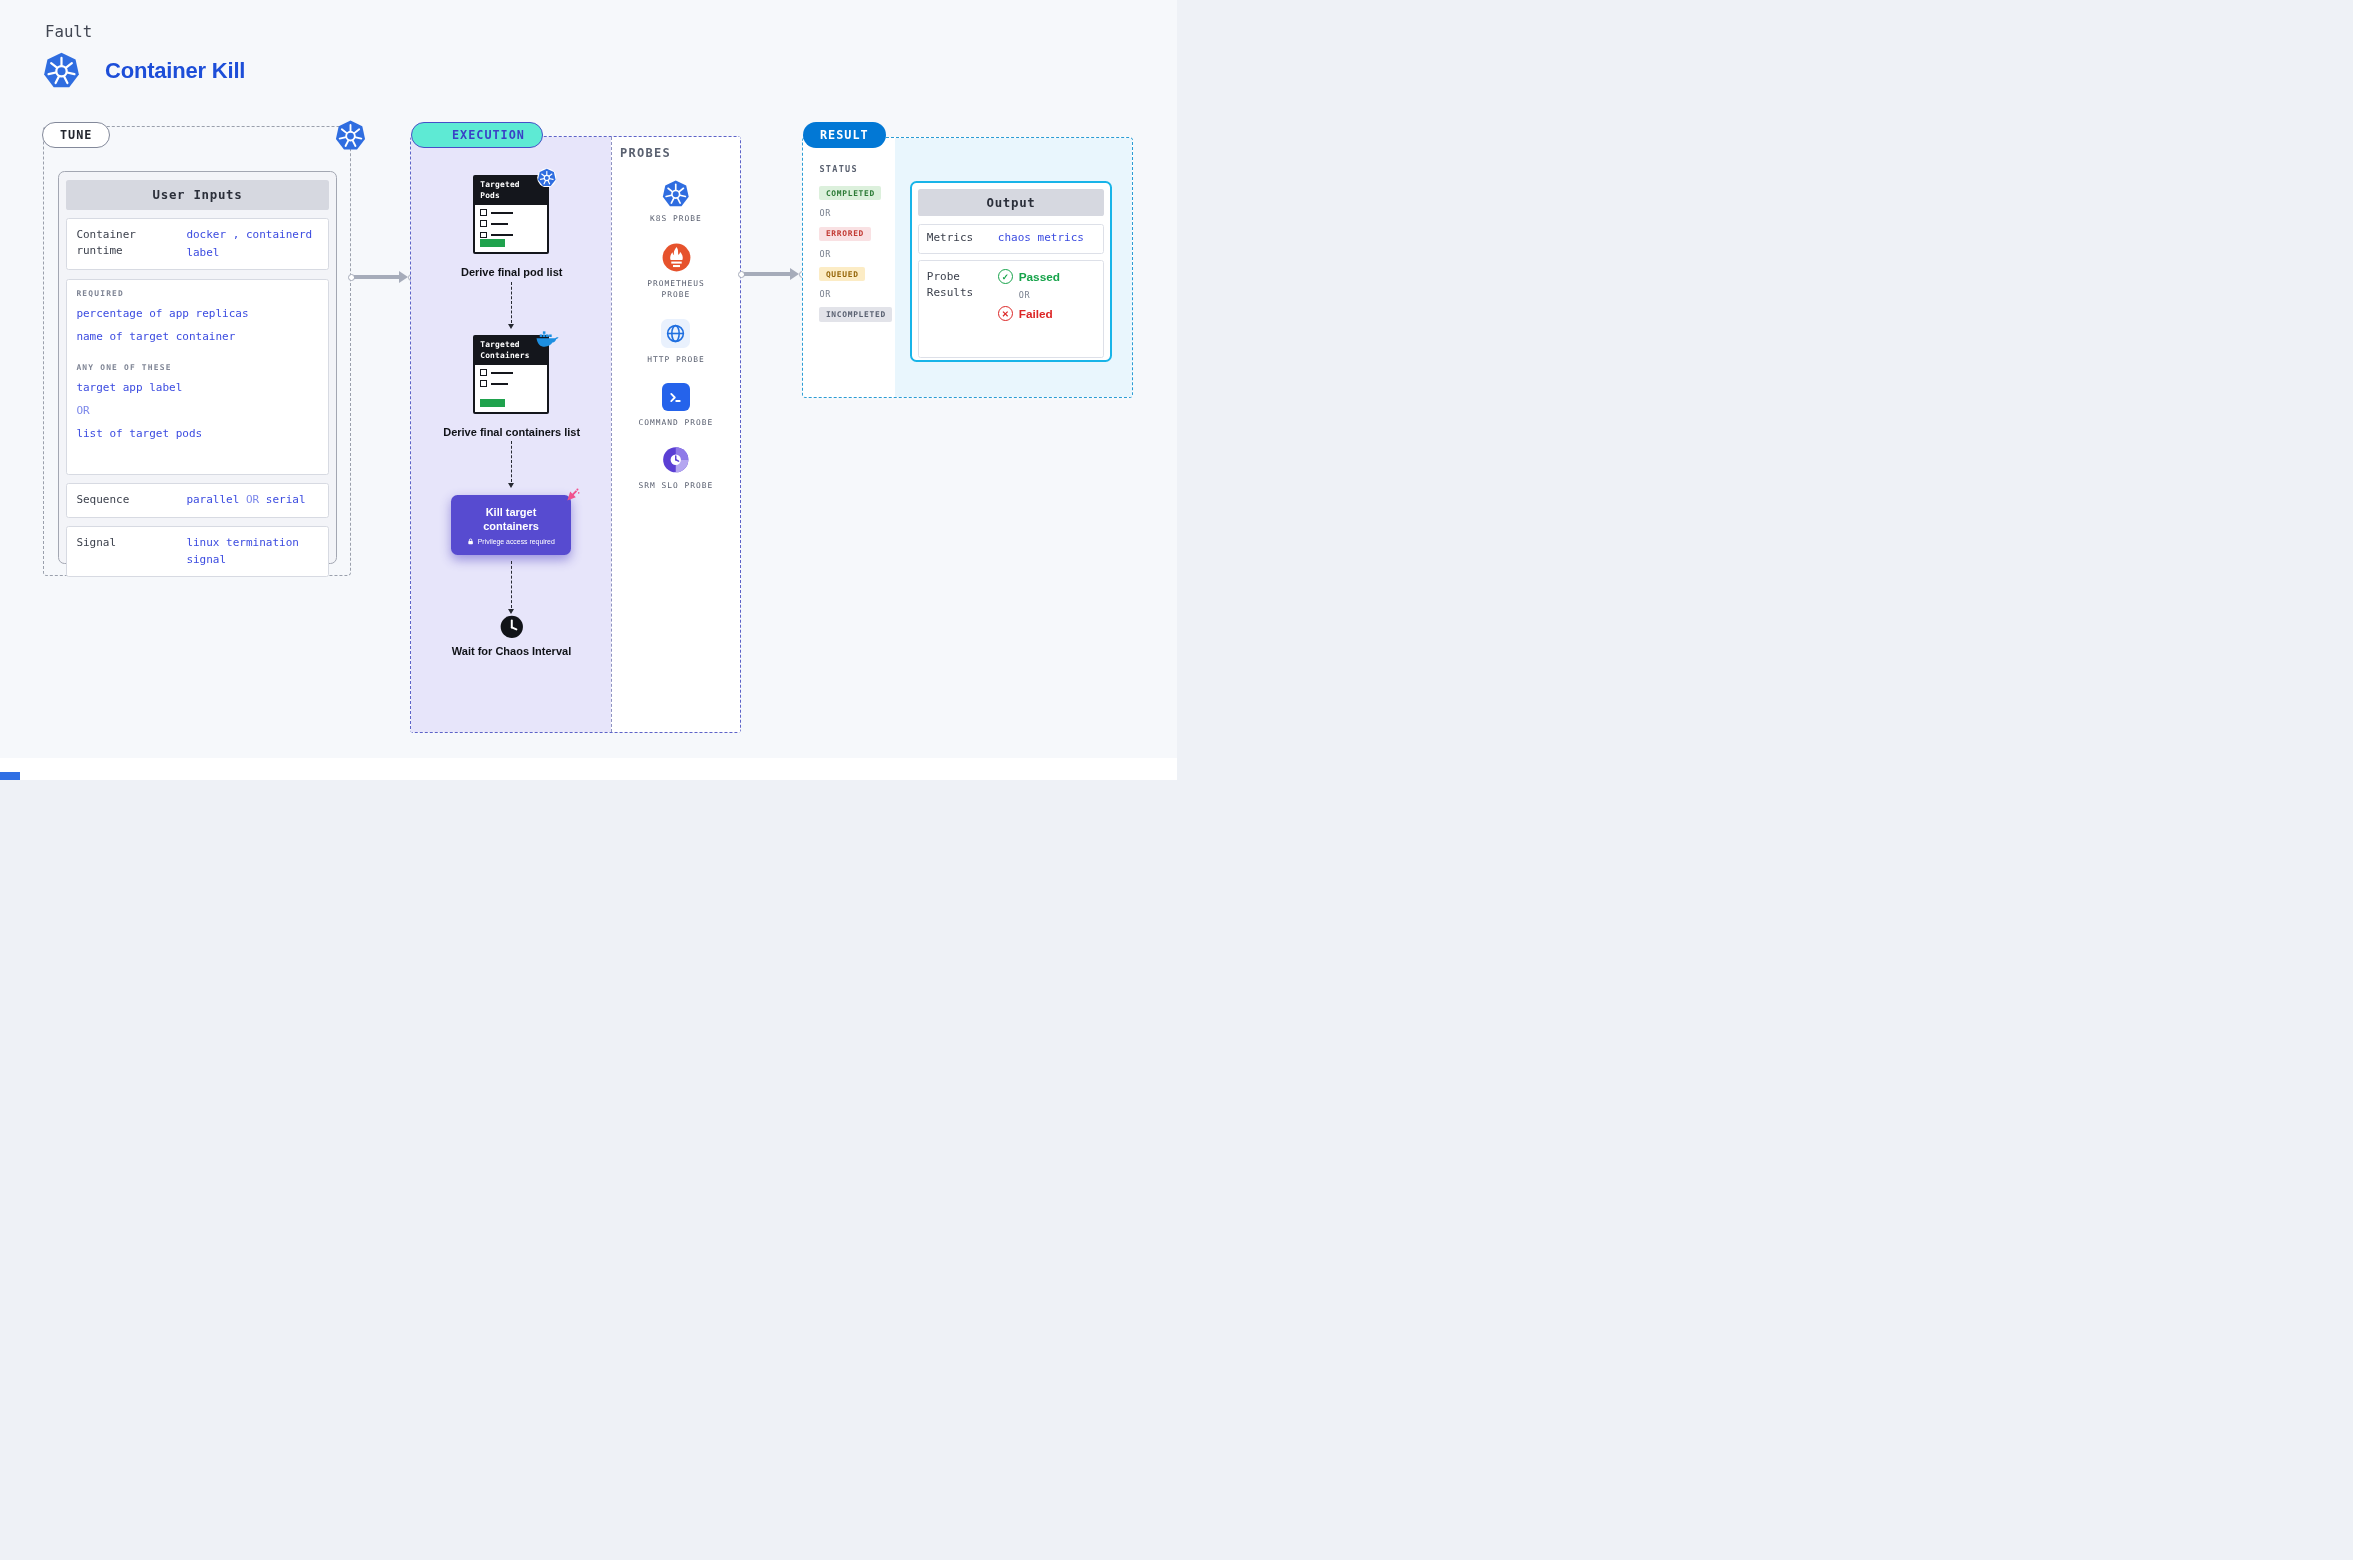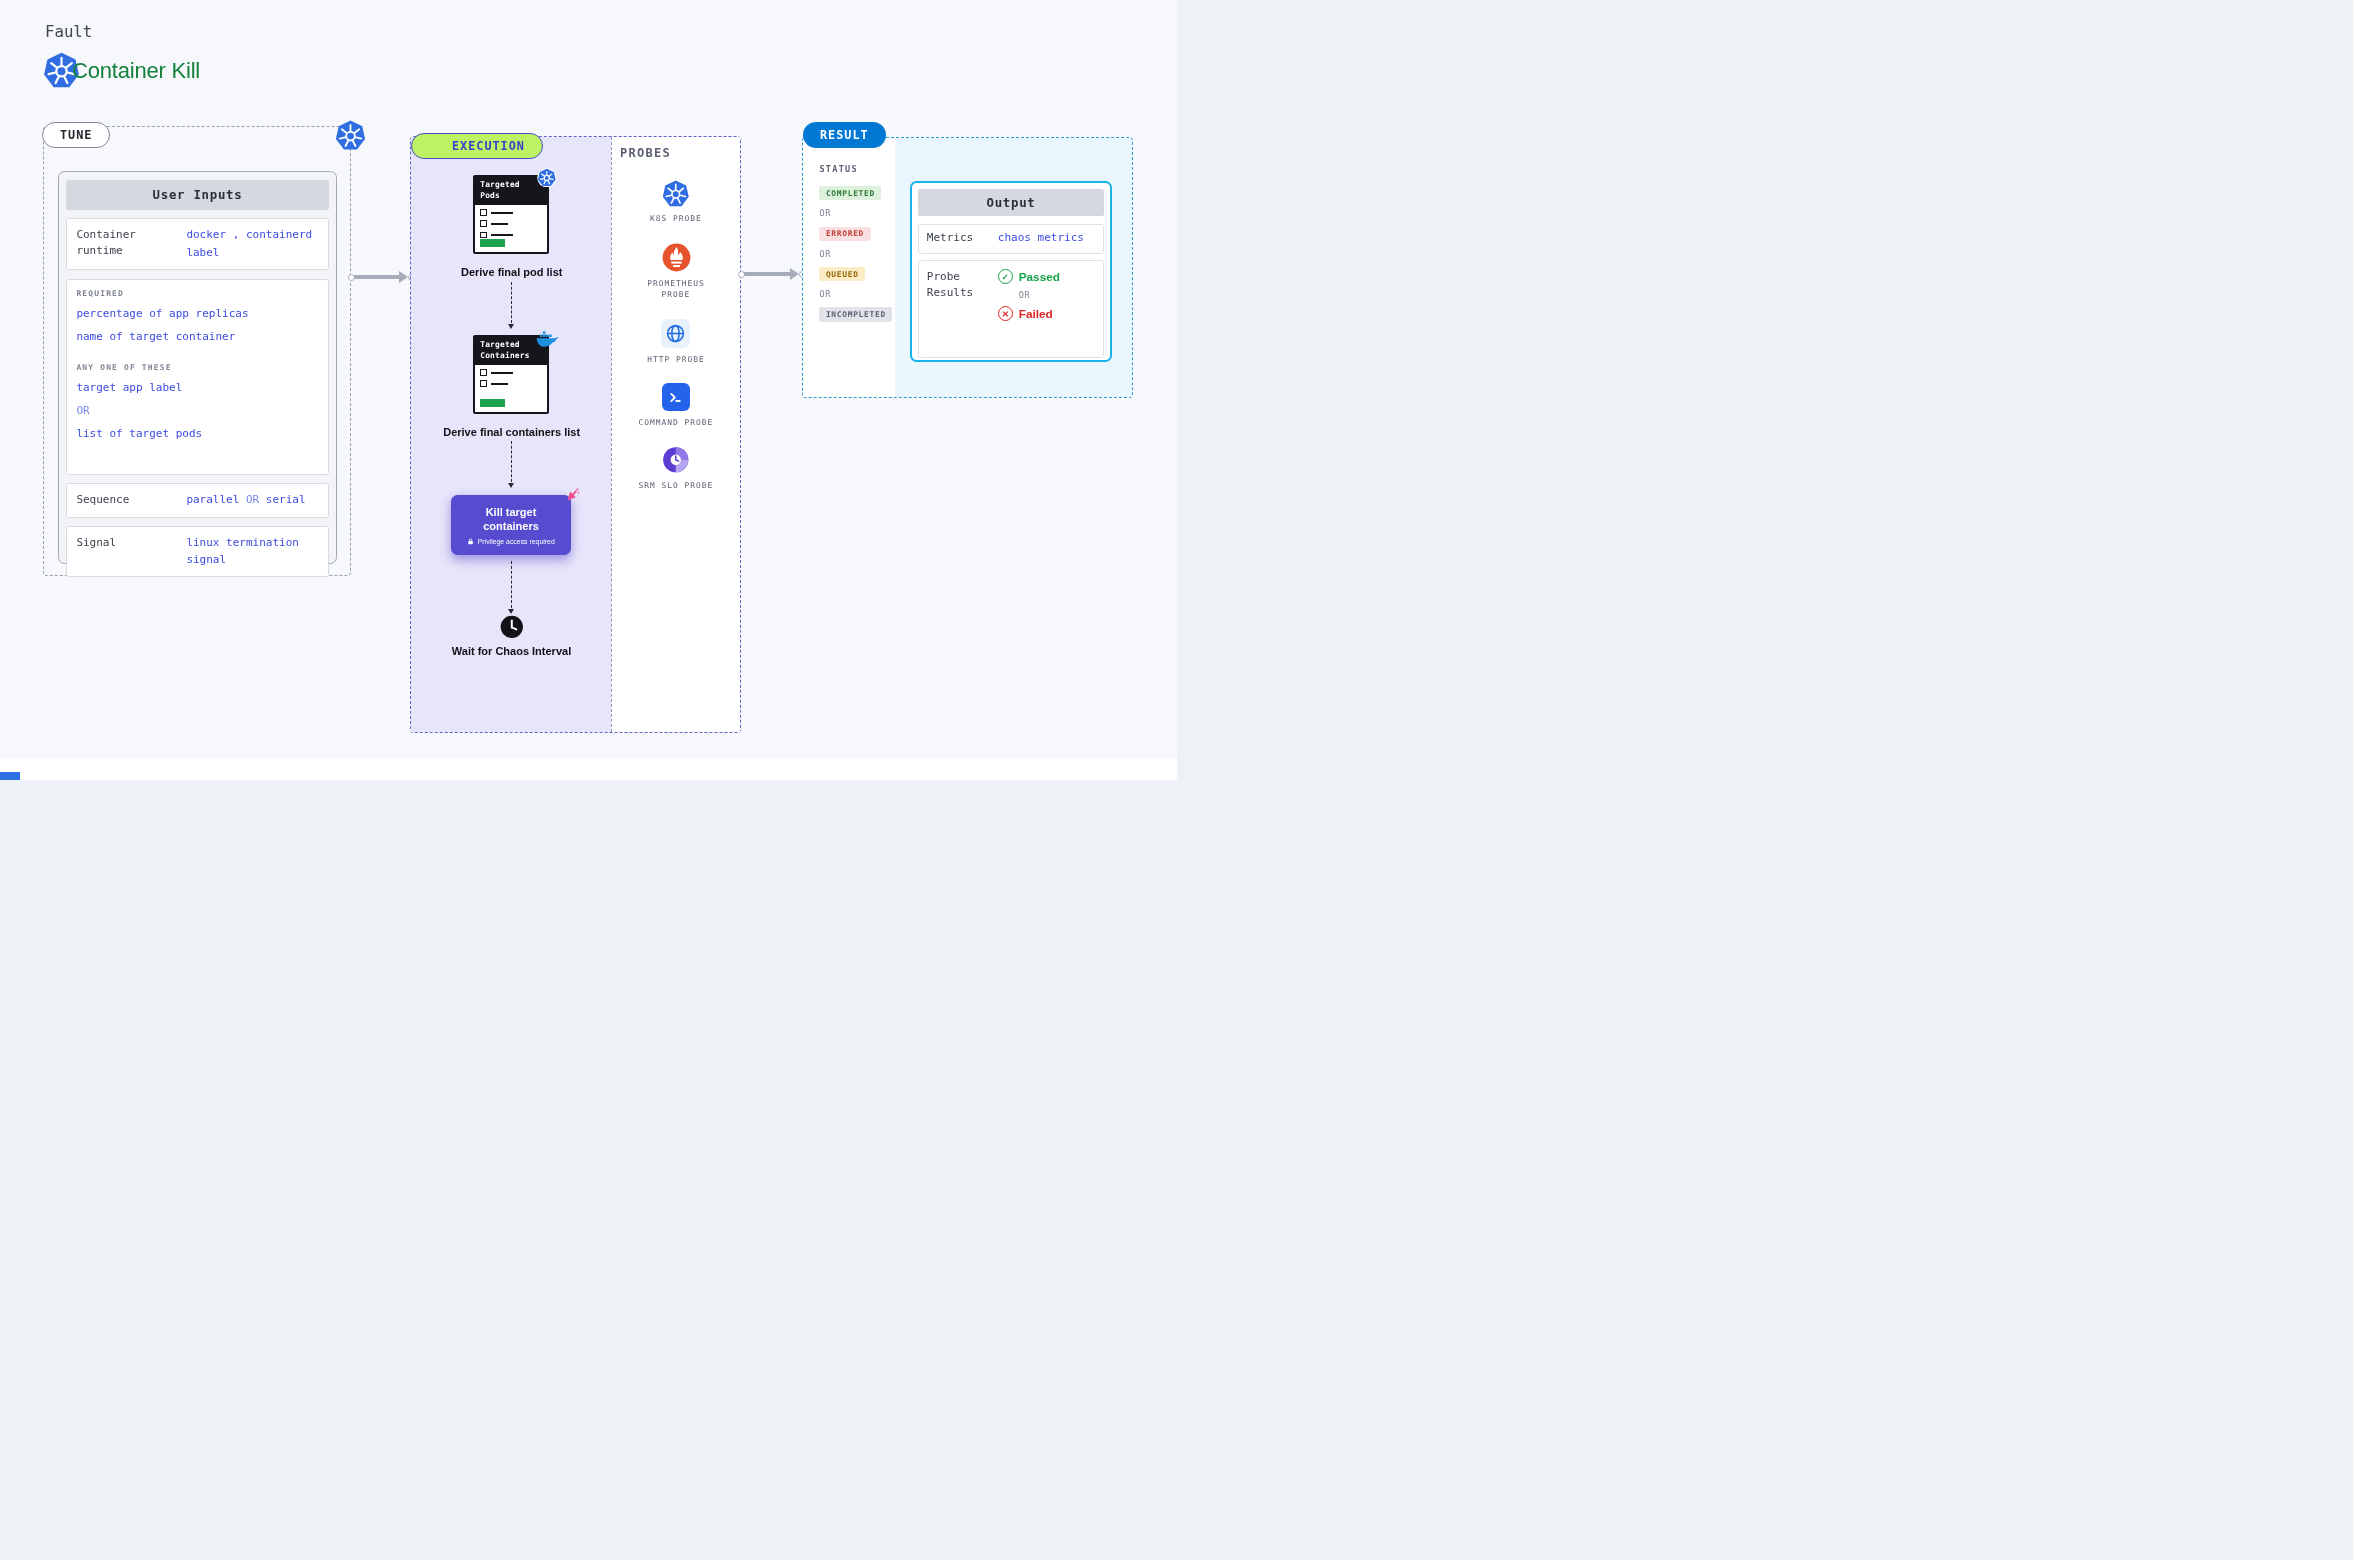--- a/index.html
+++ b/index.html
@@ -4,26 +4,26 @@
 <style>
   * { margin:0; padding:0; box-sizing:border-box; }
   html,body { background:#eef1f6; }
   body { font-family:"Liberation Sans", sans-serif; }
   .canvas { position:relative; width:1177px; height:780px; background:#f6f8fb; overflow:hidden; }
   .mono { font-family:"DejaVu Sans Mono", monospace; }
 
   
   .kicker { position:absolute; left:45px; top:22px; font-family:"DejaVu Sans Mono",monospace; font-size:15.7px; color:#41465​2; color:#414652; font-weight:500; }
   .logo { position:absolute; left:43px; top:52px; width:37px; height:37px; }
-  .page-title { position:absolute; left:72px; top:58px; font-size:22px; font-weight:normal; color:#15803d; letter-spacing:-0.2px; }
+  .page-title { position:absolute; left:105px; top:58px; font-size:22px; font-weight:bold; color:#1d4ed8; letter-spacing:-0.2px; }
 
   
   .pill { position:absolute; display:inline-flex; align-items:center; height:26px; padding:0 17px; border-radius:14.4px; font-family:"DejaVu Sans Mono",monospace; font-weight:bold; font-size:11.8px; letter-spacing:1px; z-index:6; }
   .tune-pill { left:42px; top:122px; background:#fff; border:1.3px solid #83899a; color:#23262e; }
-  .exec-pill { left:411px; top:133px; background:#bef264; border:1.3px solid #474fc8; color:#3a41c6;padding-left:40px; }
+  .exec-pill { left:411px; top:122px; background:#5eead4; border:1.3px solid #474fc8; color:#3a41c6;padding-left:40px; }
   .result-pill { left:803px; top:122px; background:#0278d5; color:#fff; }
 
   
   .tune-box { position:absolute; left:43px; top:126px; width:308px; height:450px; border:1.3px dashed #9aa0ac; border-radius:3.9px; }
   .tune-k8s { position:absolute; left:335px; top:120px; width:31px; height:31px; z-index:6; }
 
   .ui-card { position:absolute; left:58px; top:171px; width:279px; height:393px; background:#f3f4f8; border:1.3px solid #a3a7b2; border-radius:6.5px; padding:7.9px 7.2px; }
   .card-header { height:30px; background:#d6d8e0; border-radius:2.6px; display:flex; align-items:center; justify-content:center; font-family:"DejaVu Sans Mono",monospace; font-weight:bold; font-size:12.4px; color:#2b2f3a; letter-spacing:0.7px; margin-bottom:8.5px; }
   .input-row { background:#fff; border:0.7px solid #d7dae2; border-radius:2.6px; display:flex; padding:7.9px 9.2px; margin-bottom:8.5px; }
   .row-label { width:110px; flex:none; font-family:"DejaVu Sans Mono",monospace; font-size:11px; color:#3a3f4b; line-height:1.45; }

